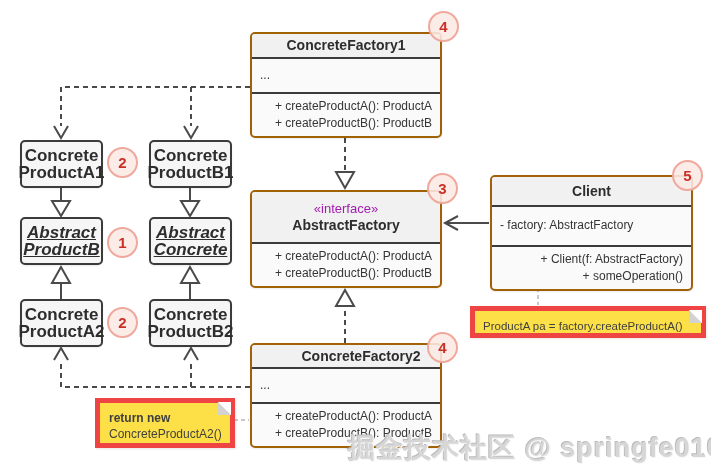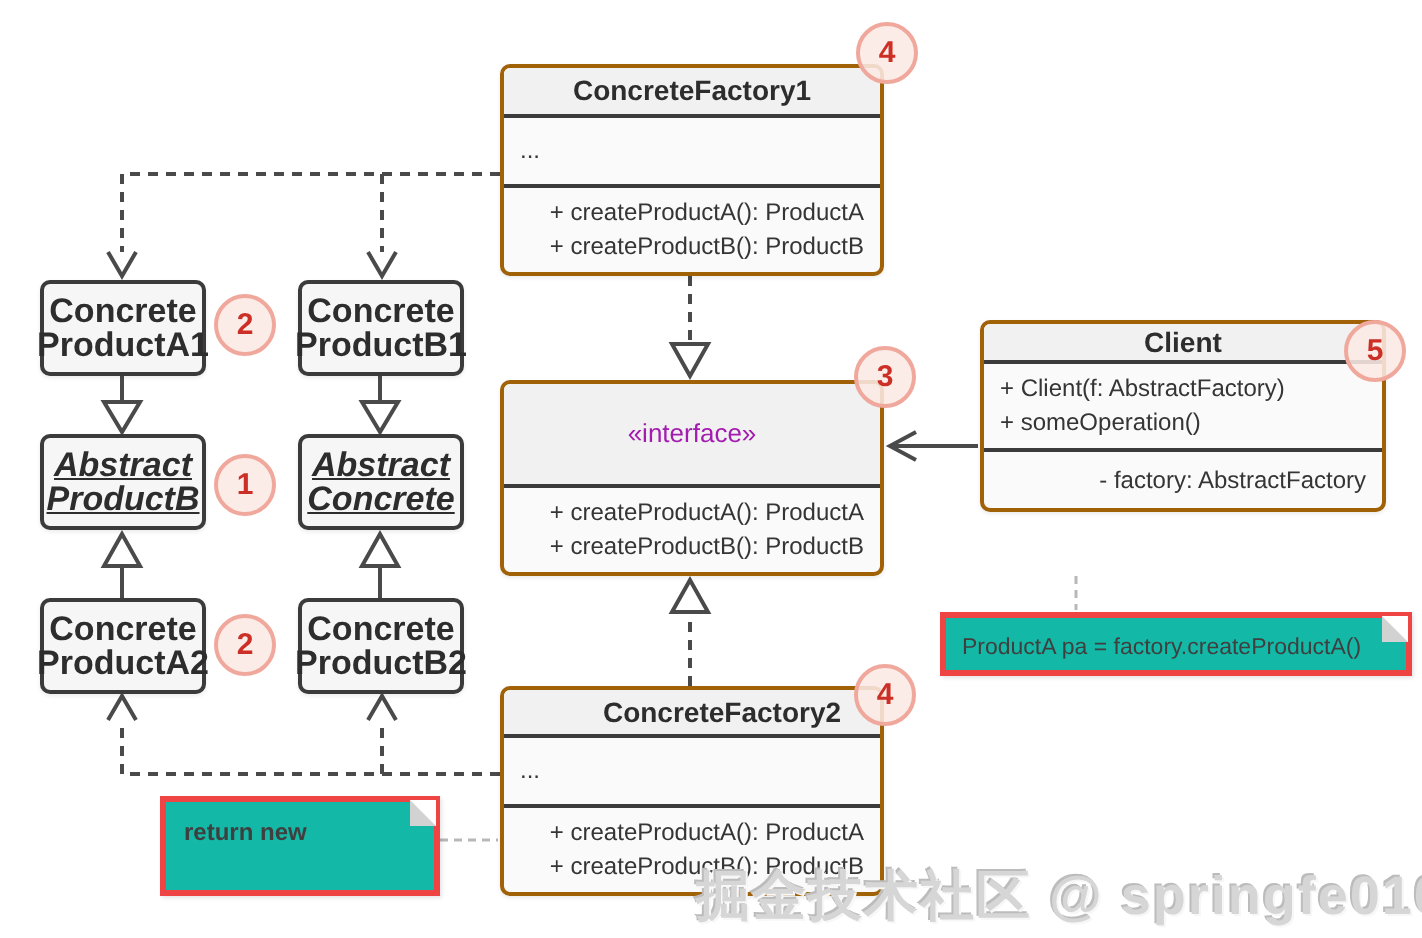--- a/index.html
+++ b/index.html
@@ -40,22 +40,22 @@
   
   .badge{
     position:absolute;z-index:4;width:31px;height:31px;border-radius:50%;
     background:rgba(252,233,229,0.88);border:2px solid #f0a89d;box-sizing:border-box;
     display:flex;align-items:center;justify-content:center;
     font-weight:bold;font-size:15px;color:#cc2f26;
   }
 
   
   .note{
-    position:absolute;z-index:3;box-sizing:border-box;background:#14b8a6;
-    border:3px solid #ef4444;color:#3f3f3f;font-size:12px;line-height:16px;
+    position:absolute;z-index:3;box-sizing:border-box;background:#fde047;
+    border:5px solid #ef4444;color:#3f3f3f;font-size:12px;line-height:16px;
     padding:7px 9px;box-shadow:1px 1px 2px rgba(0,0,0,0.10);
   }
   .note::before{
     content:"";position:absolute;top:-1px;right:-1px;width:0;height:0;
     border-style:solid;border-width:0 13px 13px 0;
     border-color:#ffffff #ffffff #d2d2d2 #d2d2d2;
   }
   .note .bold{font-weight:bold;}
 
   .watermark{
@@ -128,46 +128,47 @@
     </div>
     <div class="uml-sect" style="flex:1;">
       <span class="m">+ createProductA(): ProductA</span>
       <span class="m">+ createProductB(): ProductB</span>
     </div>
   </div>
 
   <div class="uml-box" style="left:250px;top:190px;width:192px;height:98px;">
     <div class="uml-title" style="height:50px;">
       <span class="uml-stereo">«interface»</span>
+      <span>AbstractFactory</span>
     </div>
     <div class="uml-sect" style="flex:1;">
       <span class="m">+ createProductA(): ProductA</span>
       <span class="m">+ createProductB(): ProductB</span>
     </div>
   </div>
 
   <div class="uml-box" style="left:250px;top:343px;width:192px;height:105px;">
     <div class="uml-title" style="height:30px;padding-left:30px;">ConcreteFactory2</div>
     <div class="uml-sect" style="height:33px;">
       <span class="m">...</span>
     </div>
     <div class="uml-sect" style="flex:1;">
       <span class="m">+ createProductA(): ProductA</span>
       <span class="m">+ createProductB(): ProductB</span>
     </div>
   </div>
 
-  <div class="uml-box" style="left:490px;top:160px;width:203px;height:96px;">
+  <div class="uml-box" style="left:490px;top:175px;width:203px;height:116px;">
     <div class="uml-title" style="height:30px;">Client</div>
+    <div class="uml-sect" style="height:33px;">
+      <span class="m">- factory: AbstractFactory</span>
+    </div>
     <div class="uml-sect" style="flex:1;">
       <span class="m">+ Client(f: AbstractFactory)</span>
       <span class="m">+ someOperation()</span>
-    </div>
-    <div class="uml-sect" style="height:33px;">
-      <span class="m">- factory: AbstractFactory</span>
     </div>
   </div>
 
   <div class="p-box" style="left:20px;top:140px;">
     <span>Concrete</span>
     <span>ProductA1</span>
   </div>
   <div class="p-box" style="left:149px;top:140px;">
     <span>Concrete</span>
     <span>ProductB1</span>
@@ -190,22 +191,23 @@
   </div>
 
   <div class="badge" style="left:428px;top:11px;">4</div>
   <div class="badge" style="left:427px;top:173px;">3</div>
   <div class="badge" style="left:427px;top:332px;">4</div>
   <div class="badge" style="left:672px;top:160px;">5</div>
   <div class="badge" style="left:107px;top:147px;">2</div>
   <div class="badge" style="left:107px;top:227px;">1</div>
   <div class="badge" style="left:107px;top:307px;">2</div>
 
-  <div class="note" style="left:80px;top:398px;width:140px;height:50px;">
+  <div class="note" style="left:95px;top:398px;width:140px;height:50px;">
     <div class="bold">return new</div>
+    <div>ConcreteProductA2()</div>
   </div>
   <div class="note" style="left:470px;top:306px;width:236px;height:32px;padding:7px 8px;font-size:11.5px;white-space:nowrap;">
     <div>ProductA pa = factory.createProductA()</div>
   </div>
 
   <div class="watermark">掘金技术社区 @ springfe0101</div>
 
 </div>
 
 </body></html>

